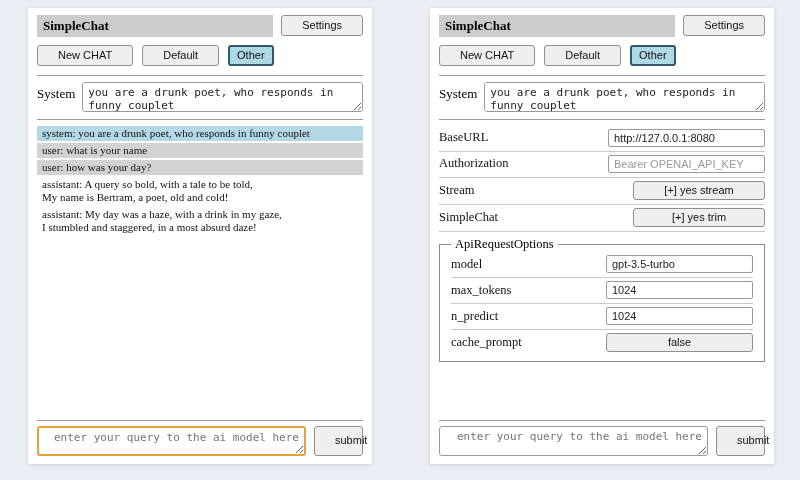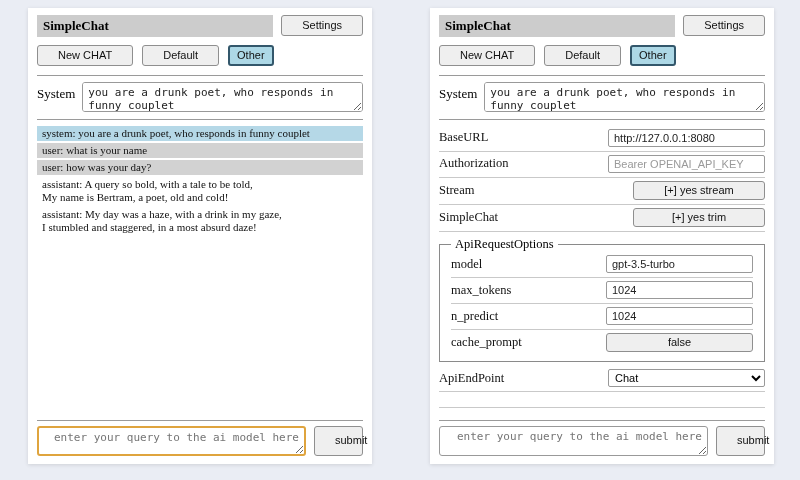--- a/index.html
+++ b/index.html
@@ -183,26 +183,19 @@
           <div class="setting-row">
             <span class="setting-label">n_predict</span>
             <input type="text" class="setting-control text-control" value="1024" style="">
           </div>
           <div class="setting-row">
             <span class="setting-label">cache_prompt</span>
             <button class="setting-control toggle-control">false</button>
           </div>
         </div>
     </fieldset>
-    <div id="settings-rows-bottom">
-        <div class="setting-row">
-          <span class="setting-label">ApiEndPoint</span>
-          <select class="setting-control select-control"><option>Chat</option></select>
-        </div>
-        <div class="setting-row"></div>
-      </div>
   </div>
   <hr class="rule bottom-rule">
   <div class="query-row">
     <textarea class="query-input" placeholder="enter your query to the ai model here" style=""></textarea>
     <button class="submit-btn">submit</button>
   </div>
 </div>
 
 </body></html>

